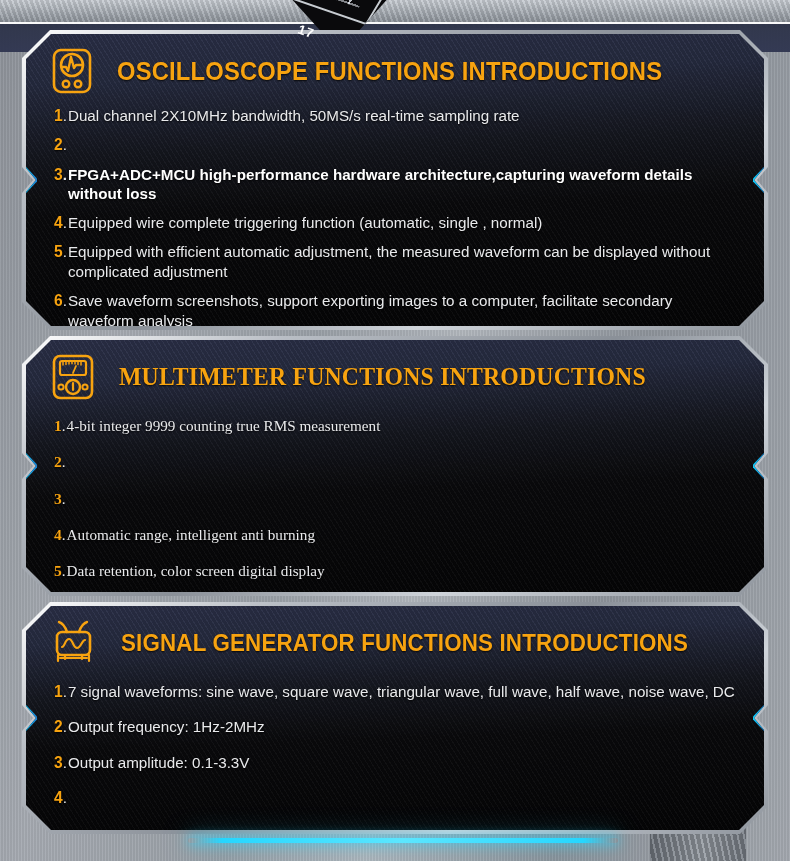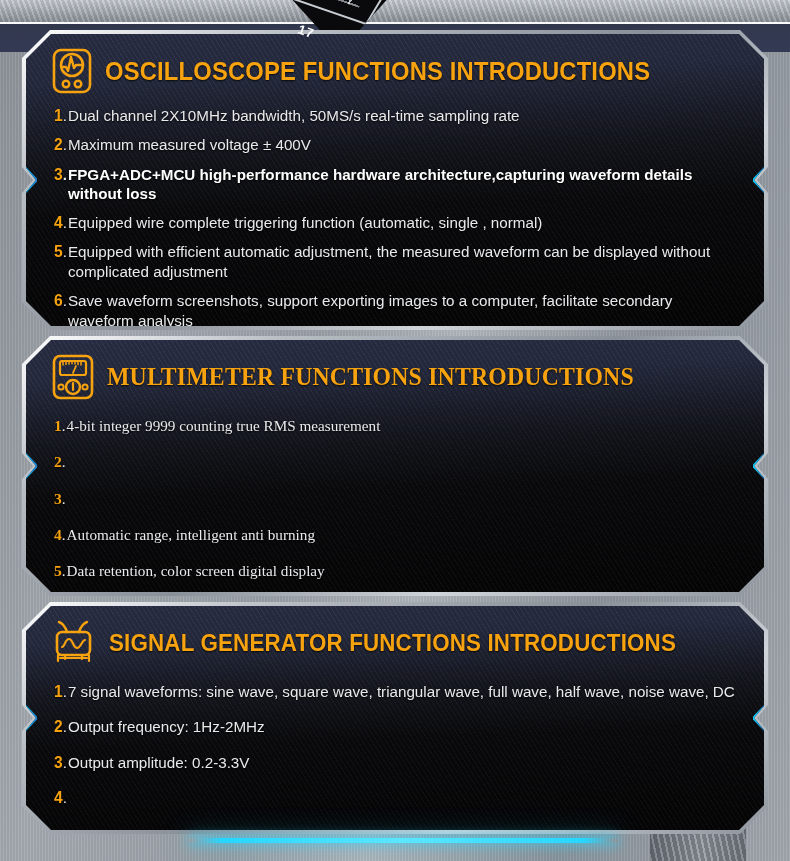--- a/index.html
+++ b/index.html
@@ -139,21 +139,21 @@
       rgba(0,220,255,0) 100%);
     box-shadow:0 0 12px #2ad4ff, 0 0 26px rgba(42,212,255,.6);
     border-radius:3px;
     z-index:6;
   }
 
   
   .sec-header {
     display:flex;
     align-items:center;
-    gap:13px;
+    gap:25px;
     padding:14px 0 6px 26px;
   }
   .sec-icon { flex:0 0 auto; line-height:0; }
   .sec-title {
     color:#f7a310;
     font-size:25px;
     font-weight:bold;
     letter-spacing:.2px;
     transform:scaleX(.95);
     transform-origin:left center;
@@ -225,21 +225,20 @@
 
       <div class="sec-list">
         <div class="li">
           <span class="num">1</span>
             <span class="dot">.</span>
           <span>Dual channel 2X10MHz bandwidth, 50MS/s real-time sampling rate</span>
         </div>
         <div class="li">
           <span class="num">2</span>
             <span class="dot">.</span>
-          <span>Maximum measured voltage ± 400V</span>
         </div>
         <div class="li bold">
           <span class="num">3</span>
             <span class="dot">.</span>
           <span>FPGA+ADC+MCU high-performance hardware architecture,capturing waveform details without loss</span>
         </div>
         <div class="li">
           <span class="num">4</span>
             <span class="dot">.</span>
           <span>Equipped wire complete triggering function (automatic, single , normal)</span>
@@ -334,21 +333,21 @@
           <span>7 signal waveforms: sine wave, square wave, triangular wave, full wave, half wave, noise wave, DC</span>
         </div>
         <div class="li">
           <span class="num">2</span>
             <span class="dot">.</span>
           <span>Output frequency: 1Hz-2MHz</span>
         </div>
         <div class="li">
           <span class="num">3</span>
             <span class="dot">.</span>
-          <span>Output amplitude: 0.2-3.3V</span>
+          <span>Output amplitude: 0.1-3.3V</span>
         </div>
         <div class="li">
           <span class="num">4</span>
             <span class="dot">.</span>
         </div>
       </div>
     </div>
   </div>
 
   <div id="bottom-glow"></div>

